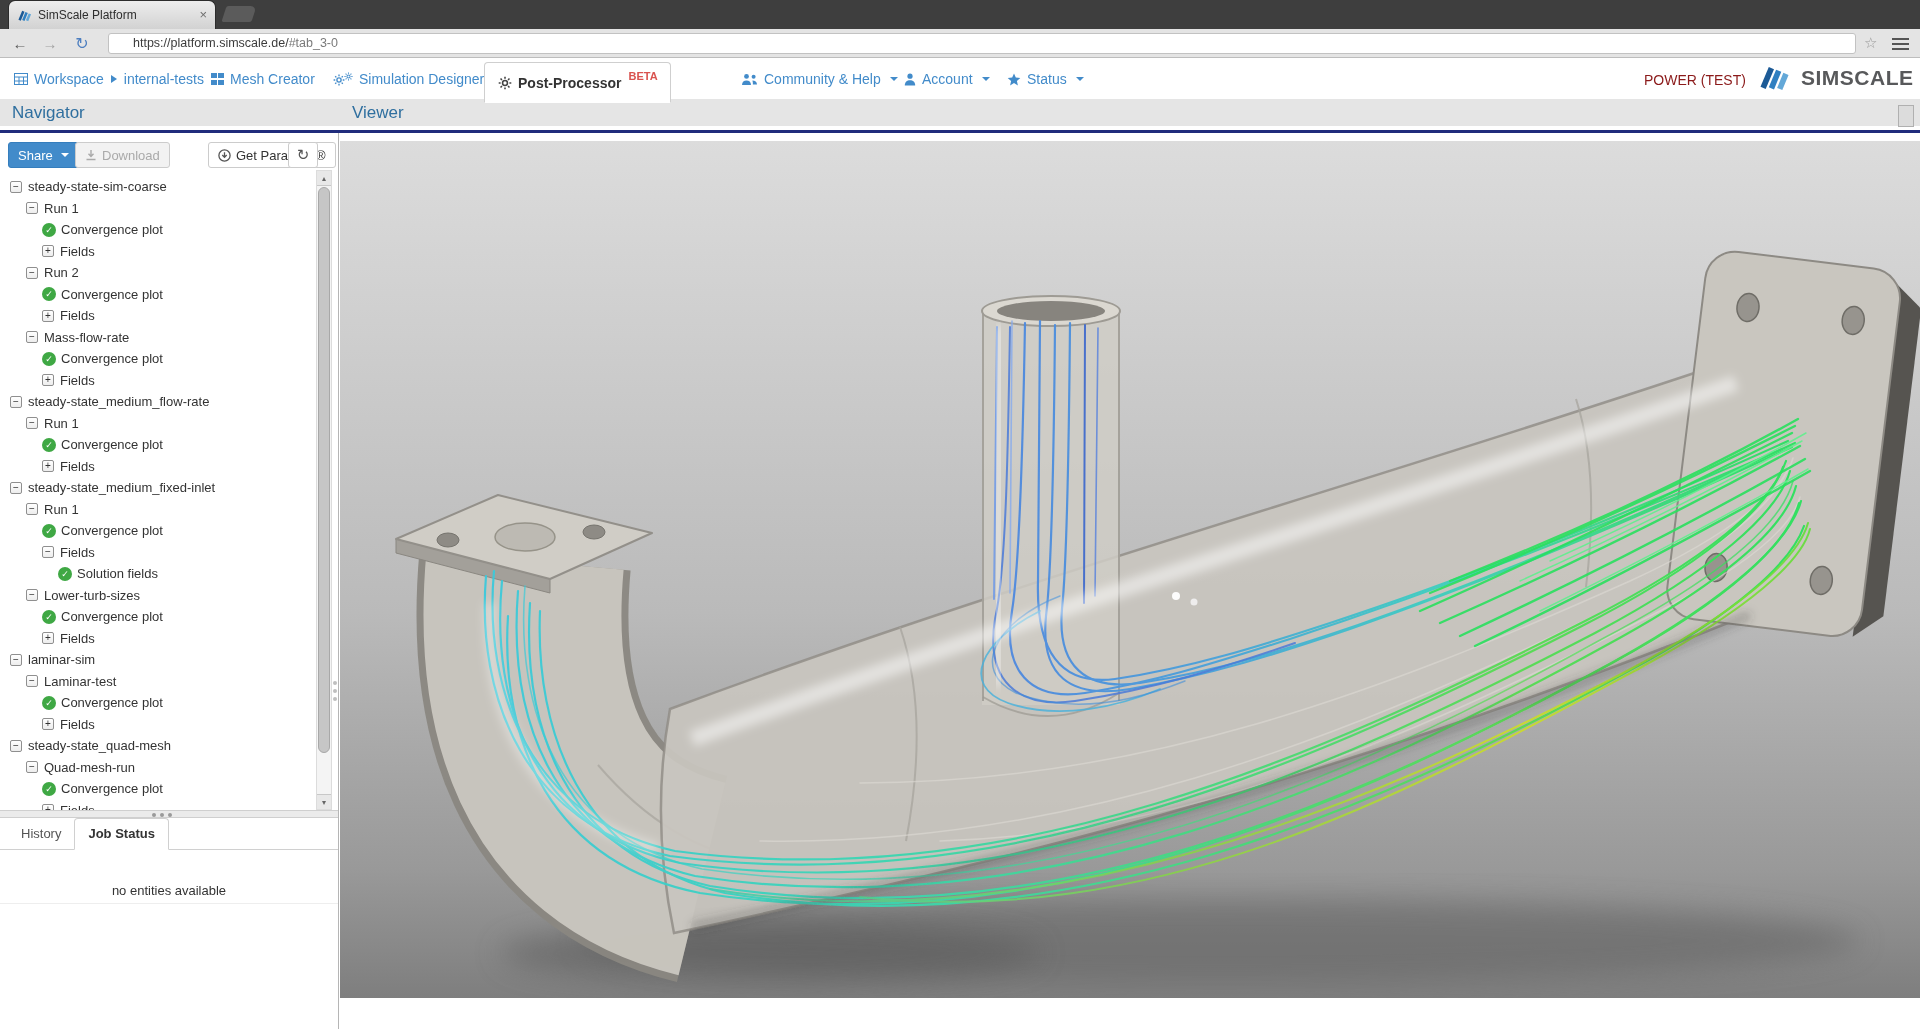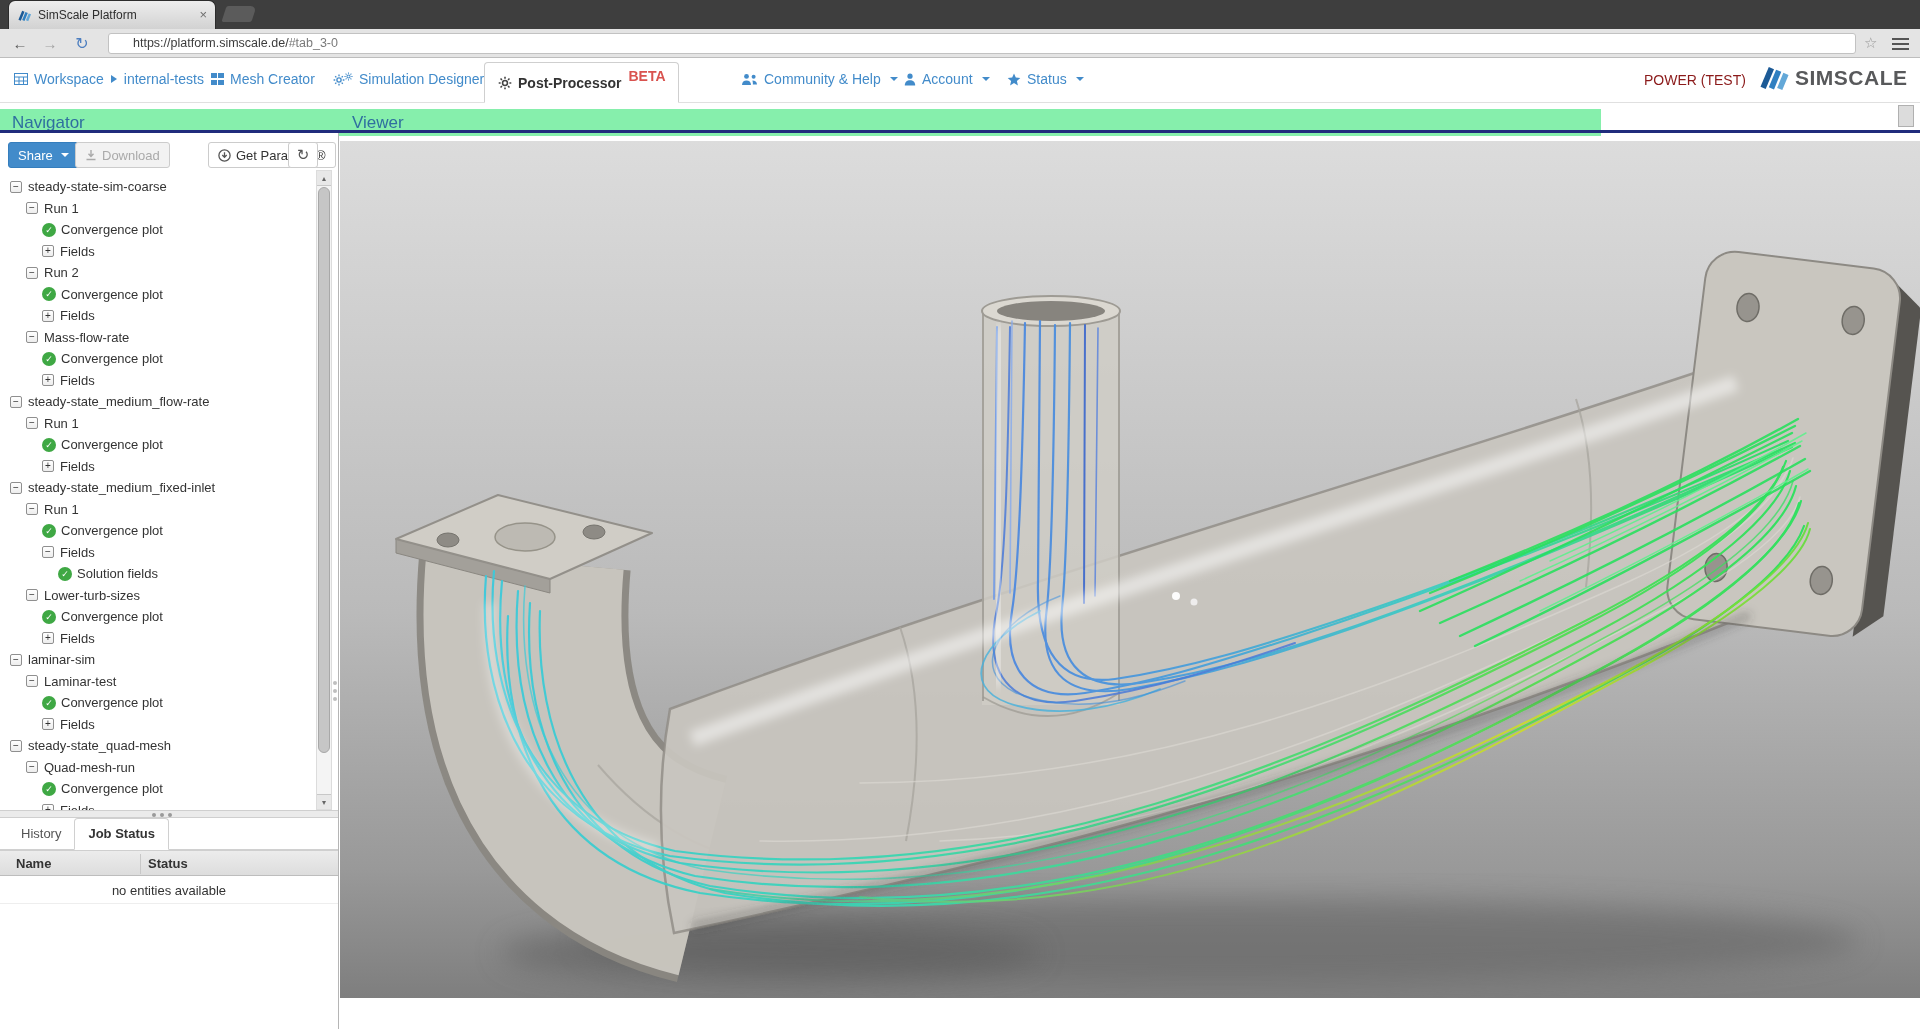--- a/index.html
+++ b/index.html
@@ -22,29 +22,29 @@
   .url-frag{color:#7a7a7a;}
   .bookmark-star{position:absolute;left:1864px;top:6px;font-size:15px;color:#9a9a9a;line-height:16px;}
   .menu-ic{position:absolute;left:1892px;top:9px;width:17px;height:12px;}
   .menu-ic i{display:block;height:2px;background:#555;margin-bottom:3px;}
 
   
   .appnav{position:absolute;left:0;top:58px;width:1920px;height:45px;background:#ffffff;border-bottom:1px solid #e0e0e0;}
   .nav-item{position:absolute;top:71px;display:flex;align-items:center;gap:6px;font-size:14px;color:#428bca;white-space:nowrap;cursor:default;}
   .nav-tab-active{top:62px;height:41px;padding:0 13px;border:1px solid #cfcfcf;border-bottom:1px solid #ffffff;
     border-radius:4px 4px 0 0;background:#ffffff;color:#333;font-weight:bold;z-index:3;}
-  .beta{color:#d9534f;font-size:14px;font-weight:bold;position:relative;top:-7px;left:1px;}
+  .beta{color:#d9534f;font-size:11px;font-weight:bold;position:relative;top:-7px;left:1px;}
   .caret{display:inline-block;width:0;height:0;border-left:4px solid transparent;border-right:4px solid transparent;border-top:4px solid #428bca;margin-left:3px;}
   .ws-arrow{display:inline-block;width:0;height:0;border-top:4px solid transparent;border-bottom:4px solid transparent;border-left:6px solid #428bca;margin:0 1px;}
   .plan-label{position:absolute;top:72px;left:1644px;font-size:14px;color:#8b1a1a;white-space:nowrap;}
-  .brand{position:absolute;top:64px;left:1757px;display:flex;align-items:center;gap:4px;}
+  .brand{position:absolute;top:64px;left:1757px;display:flex;align-items:center;gap:10px;}
   .brand-text{font-size:21px;font-weight:bold;color:#58595b;letter-spacing:.5px;}
 
   
-  .panel-titles{position:absolute;left:0;top:109px;width:1601px;height:27px;background:#86efac;}
+  .panel-titles{position:absolute;left:0;top:99px;width:1920px;height:27px;background:#e5e5e5;}
   .ptitle{position:absolute;top:4px;font-size:17px;color:#2f6f9f;}
   .navy-rule{position:absolute;left:0;top:130px;width:1920px;height:3px;background:#202c7c;}
   .viewer-sb-stub{position:absolute;left:1898px;top:105px;width:16px;height:22px;background:#dcdcdc;border:1px solid #b0b0b0;}
 
   
   .left-panel{position:absolute;left:0;top:133px;width:339px;height:896px;background:#ffffff;border-right:1px solid #b5b5b5;}
   .nav-toolbar{position:absolute;left:0;top:9px;width:100%;height:26px;}
   .tbtn{position:absolute;top:0;height:26px;border-radius:3px;font-size:13px;display:flex;align-items:center;gap:5px;padding:0 9px;border:1px solid #cccccc;background:#ffffff;color:#333;}
   .tbtn-share{left:8px;background:#428bca;border-color:#357ebd;color:#ffffff;}
   .tbtn-share .caret{border-top-color:#ffffff;}
@@ -356,25 +356,20 @@
 
   <div class="splitter">
       <div class="grip-dot"></div>
     </div>
   <div class="v-grip"></div>
 
   <div class="bottom-tabs">
     <span class="btab2">History</span><span class="btab2 active">Job Status</span>
   </div>
 
-  <div class="jtable-head">
-    <span class="col-name">Name</span>
-    <span class="col-sep"></span>
-    <span class="col-status">Status</span>
-  </div>
   <div class="jtable-empty">no entities available</div>
 </div>
 
 <svg class="viewer-canvas" width="1580" height="857" viewBox="0 0 1580 857">
   <defs>
     <linearGradient id="bgGrad" x1="0" y1="0" x2="0" y2="1">
       <stop offset="0" stop-color="#dcdcdc"></stop>
         <stop offset=".55" stop-color="#bababa"></stop>
       <stop offset=".85" stop-color="#999999"></stop>
         <stop offset="1" stop-color="#7e7e7e"></stop>

